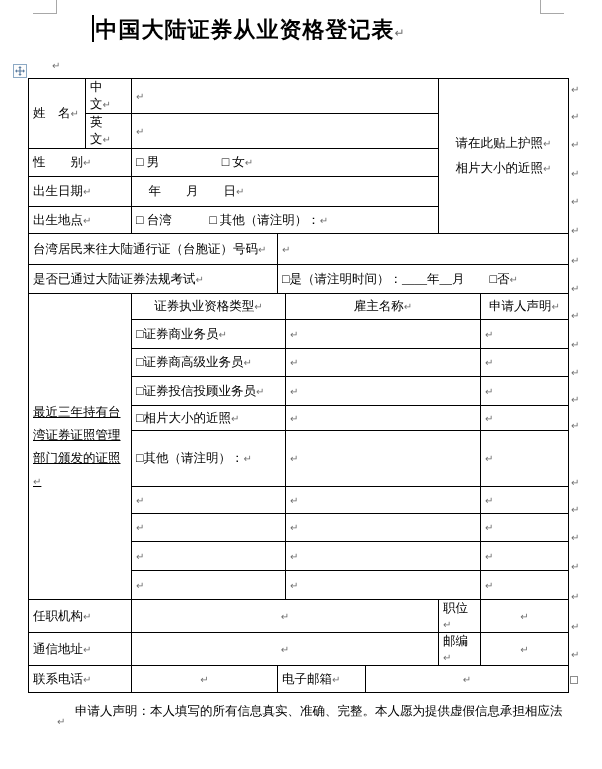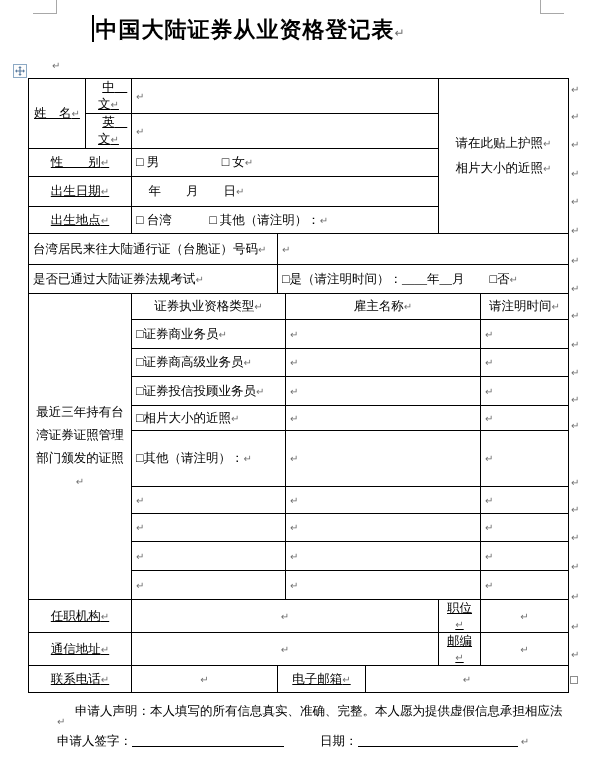--- a/index.html
+++ b/index.html
@@ -20,29 +20,29 @@
   .eor{position:absolute;left:571px;width:20px;text-align:left;}
   .anchor-sq{position:absolute;left:570px;top:676px;width:6px;height:6px;border:1px solid #8d8d8d;}
   
   .movehandle{position:absolute;left:13px;top:64px;width:14px;height:14px;border:1px solid #8ca9c4;
               background:#fdfdfd;display:flex;align-items:center;justify-content:center;box-sizing:border-box;}
   
   table.form{position:absolute;left:28px;top:78px;border-collapse:collapse;table-layout:fixed;width:541px;}
   table.form td,table.form th{border:1px solid #000;font-size:12.5px;padding:0 4px;overflow:hidden;
                               font-weight:normal;vertical-align:middle;}
   th.hdr{font-weight:bold;text-align:center;}
-  .lab{text-align:center;text-decoration:underline;}
+  .lab{text-align:left;}
   .lab-left{text-align:left;padding-left:8px;}
   .val-left{text-align:left;padding-left:14px;}
   .val-center{text-align:center;}
   .opt{text-align:left;padding-left:8px;}
   .v-top{vertical-align:top;padding-top:3px;margin-left:15px;}
   .v-bottom{vertical-align:bottom;padding-bottom:4px;}
   .photo{text-align:center;line-height:24px;}
-  .license{text-align:center;padding:0 6px;line-height:23px;}
+  .license{text-align:left;padding:0 6px;line-height:23px;text-decoration:underline;}
   
   .decl{position:absolute;left:75px;top:676px;width:540px;font-size:12.5px;line-height:21px;white-space:nowrap;margin-top:25px;}
   .empty-line{position:absolute;left:57px;top:716px;}
   .sigrow{position:absolute;left:57px;top:733px;font-size:12.5px;white-space:nowrap;}
   .blank{display:inline-block;border-bottom:1px solid #000;height:13px;vertical-align:-2px;}
   .blank1{width:152px;}
   .blank2{width:160px;}
   .date-label{margin-left:36px;}
 </style>
 </head>
@@ -107,21 +107,21 @@
     </tr>
     <tr style="height:29px">
       <td class="lab-left" colspan="3"><span>是否已通过大陆证券法规考试</span><span class="pm">↵</span></td>
       <td class="val-left" colspan="5"><span>□是（请注明时间）：____年__月　　□否</span><span class="pm">↵</span></td>
     </tr>
 
     <tr style="height:26px">
       <td class="license" rowspan="10" colspan="2"><span>最近三年持有台湾证券证照管理部门颁发的证照</span><span class="pm">↵</span></td>
       <th class="hdr" colspan="2"><span>证券执业资格类型</span><span class="pm">↵</span></th>
       <th class="hdr" colspan="3"><span>雇主名称</span><span class="pm">↵</span></th>
-      <th class="hdr"><span>请注明时间</span><span class="pm">↵</span></th>
+      <th class="hdr"><span>申请人声明</span><span class="pm">↵</span></th>
     </tr>
     <tr style="height:29px">
       <td class="opt" colspan="2"><span>□证券商业务员</span><span class="pm">↵</span></td>
       <td class="val-left" colspan="3"><span class="pm">↵</span></td>
       <td class="val-left"><span class="pm">↵</span></td>
     </tr>
     <tr style="height:28px">
       <td class="opt" colspan="2"><span>□证券商高级业务员</span><span class="pm">↵</span></td>
       <td class="val-left" colspan="3"><span class="pm">↵</span></td>
       <td class="val-left"><span class="pm">↵</span></td>
@@ -203,18 +203,14 @@
   <span class="pm eor" style="top:591px">↵</span>
   <span class="pm eor" style="top:621px">↵</span>
   <span class="pm eor" style="top:649px">↵</span>
   <div class="anchor-sq"></div>
 
   <div class="decl">
     <div>申请人声明：本人填写的所有信息真实、准确、完整。本人愿为提供虚假信息承担相应法</div>
   </div>
   <span class="pm empty-line">↵</span>
 
-  <div class="sigrow">
-    <span>申请人签字：</span><span class="blank blank1"></span><span class="date-label">日期：</span><span class="blank blank2"></span>
-    <span class="pm">↵</span>
-  </div>
 
 </div>
 
 </body></html>

